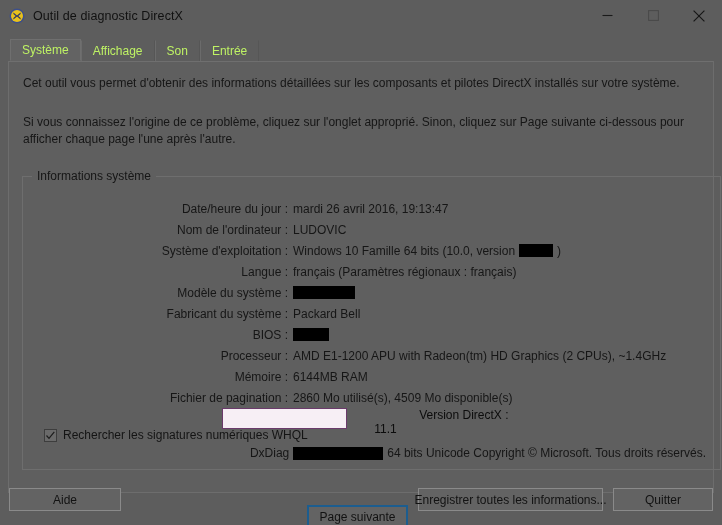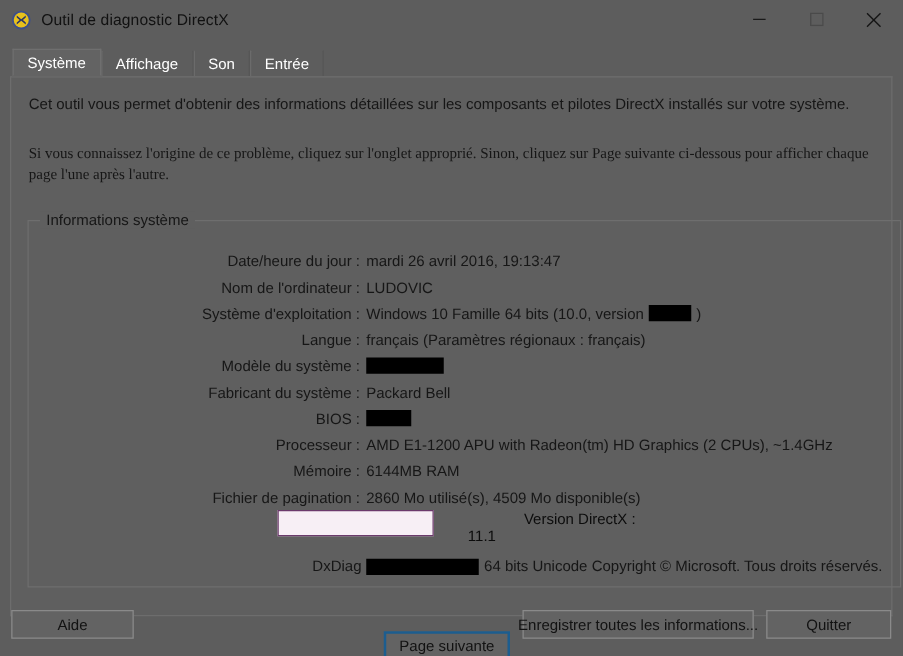--- a/index.html
+++ b/index.html
@@ -71,21 +71,21 @@
     margin: 8px 0 0 10px;
     display: flex;
     align-items: flex-end;
   }
   .tab {
     height: 21px;
     padding: 0 11px;
     display: flex;
     align-items: center;
     font-size: 12px;
-    color: #ffffff;
+    color: #bef264;
     box-sizing: border-box;
     border: 1px solid transparent;
     border-bottom: none;
   }
   .tab.inactive {
     border-left: 1px solid #6b6b6b;
     border-right: 1px solid #565656;
   }
   .tab.active {
     background: #636363;
@@ -106,21 +106,21 @@
     box-sizing: border-box;
     border-top: 1px solid #6f6f6f;
   }
 
   .intro {
     margin: 13px 14px 0 14px;
     font-size: 12px;
     line-height: 17px;
     color: #161616;
   }
-  .intro.second { margin-top: 22px; font-family: Liberation Serif, serif; }
+  .intro.second { margin-top: 22px; }
 
   
   .groupbox {
     position: absolute;
     left: 13px;
     top: 114px;
     width: 699px;
     height: 294px;
     border: 1px solid #6e6e6e;
     box-sizing: border-box;
@@ -247,21 +247,21 @@
     display: flex;
     align-items: center;
     justify-content: center;
     font-size: 12px;
     color: #121212;
     white-space: nowrap;
   }
   .btn.default {
     border: 2px solid #1c5d8f;
   }
-  #btn-aide   { left: 9px;   top: 13px; width: 98px; }
+  #btn-aide   { left: 9px;   top: 13px; width: 112px; }
   #btn-next   { left: 307px; top: 30px; width: 101px; }
   #btn-save   { left: 418px; top: 13px; width: 185px; }
   #btn-quit   { left: 613px; top: 13px; width: 100px; }
 </style>
 </head>
 <body>
 
 <div class="window">
 
   <div class="titlebar">
@@ -377,20 +377,28 @@
         </div>
 
         <div class="info-row highlight">
           <div class="hl-box"></div>
           <div class="info-label">Version DirectX :</div>
           <div class="info-value">11.1</div>
         </div>
 
       </div>
 
+      <div class="checkrow">
+        <div class="checkbox">
+          <svg width="11" height="11" viewBox="0 0 11 11">
+            <polyline points="1.5,5.5 4,8.3 9.3,1.8" fill="none" stroke="#1c1c1c" stroke-width="1.2"></polyline>
+          </svg>
+        </div>
+        <div class="checklabel">Rechercher les signatures numériques WHQL</div>
+      </div>
 
       <div class="dxfooter">
         <span>DxDiag</span>
         <span class="redacted" style="width:90px;"></span>
         <span>64 bits Unicode Copyright © Microsoft. Tous droits réservés.</span>
       </div>
 
     </div>
   </div>
 

